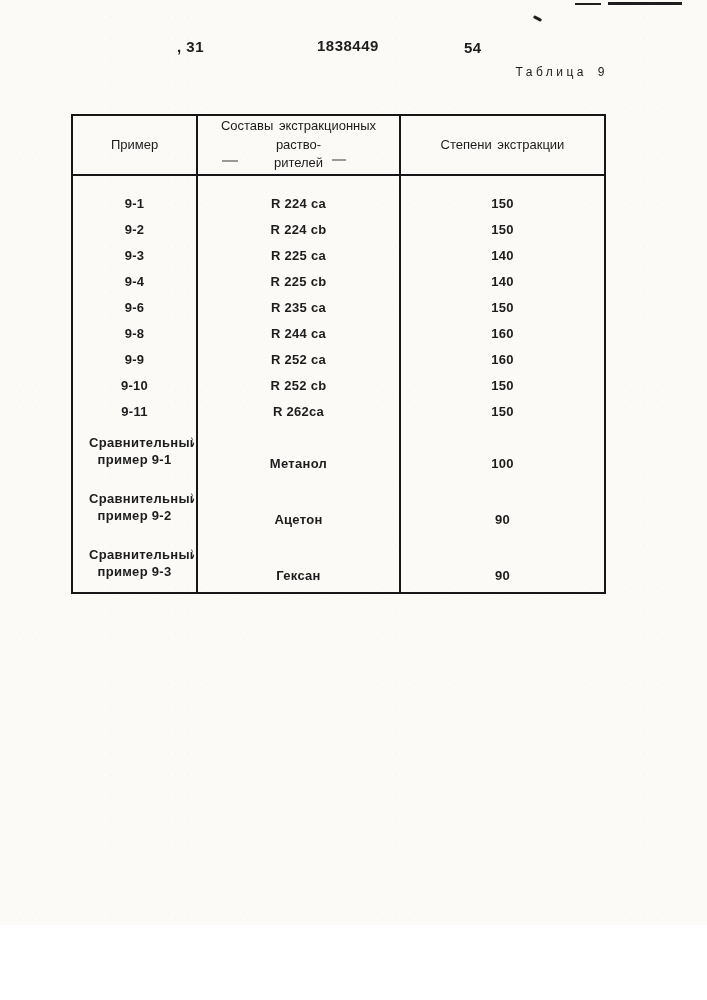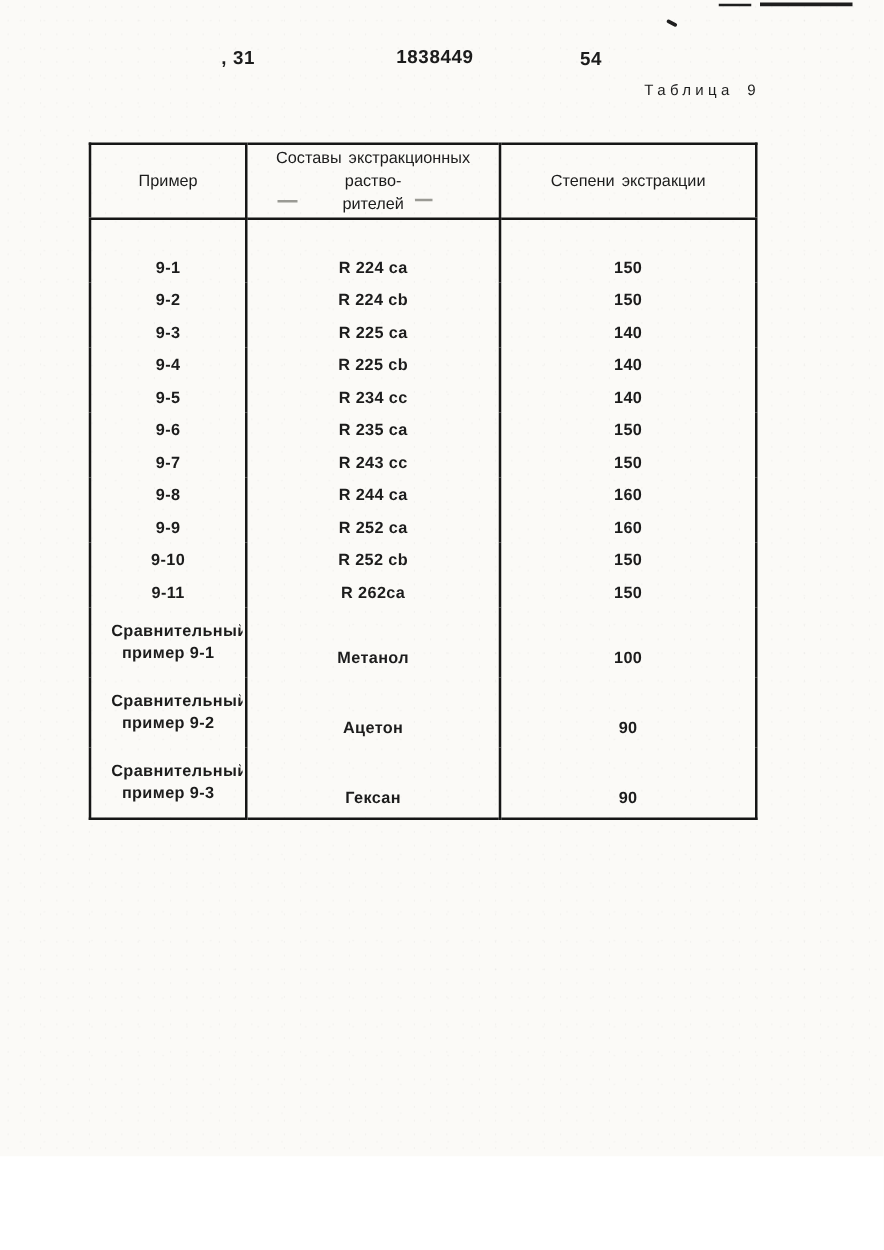--- a/index.html
+++ b/index.html
@@ -79,21 +79,21 @@
     word-spacing: 2px;
   }
   .head-line { display: block; }
 
   .doc-table tbody td {
     font-weight: 700;
     vertical-align: middle;
     letter-spacing: 0.3px;
   }
   .row-s td { height: 26px; }
-  .row-first td { padding-top: 24px; }
+  .row-first td { padding-top: 14px; }
   .row-t td { height: 47px; }
   .row-t .example-cell { line-height: 1.3; padding: 3px 16px; }
   .row-t .solvent-cell, .row-t .degree-cell { vertical-align: bottom; padding-bottom: 9px; }
 </style>
 </head>
 <body>
 
 <div class="page">
 
   <span class="runhead-num num-left">, 31</span>
@@ -139,32 +139,22 @@
         <td class="col-sep example-cell">9-3</td>
         <td class="col-sep solvent-cell">R 225 ca</td>
         <td class="degree-cell">140</td>
       </tr>
       <tr class="row-s">
         <td class="col-sep example-cell">9-4</td>
         <td class="col-sep solvent-cell">R 225 cb</td>
         <td class="degree-cell">140</td>
       </tr>
       <tr class="row-s">
-        <td class="col-sep example-cell">9-5</td>
-        <td class="col-sep solvent-cell">R 234 cc</td>
-        <td class="degree-cell">140</td>
-      </tr>
-      <tr class="row-s">
         <td class="col-sep example-cell">9-6</td>
         <td class="col-sep solvent-cell">R 235 ca</td>
-        <td class="degree-cell">150</td>
-      </tr>
-      <tr class="row-s">
-        <td class="col-sep example-cell">9-7</td>
-        <td class="col-sep solvent-cell">R 243 cc</td>
         <td class="degree-cell">150</td>
       </tr>
       <tr class="row-s">
         <td class="col-sep example-cell">9-8</td>
         <td class="col-sep solvent-cell">R 244 ca</td>
         <td class="degree-cell">160</td>
       </tr>
       <tr class="row-s">
         <td class="col-sep example-cell">9-9</td>
         <td class="col-sep solvent-cell">R 252 ca</td>

